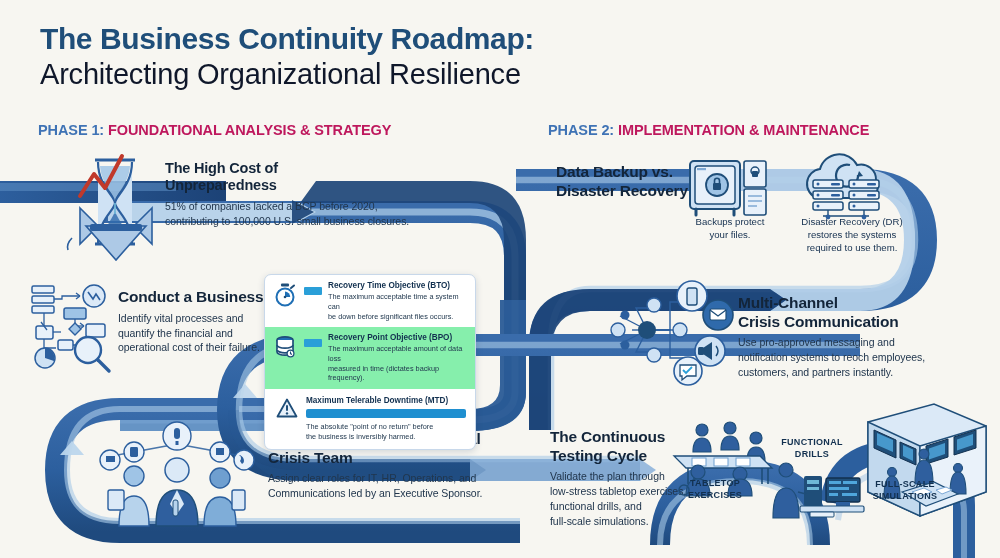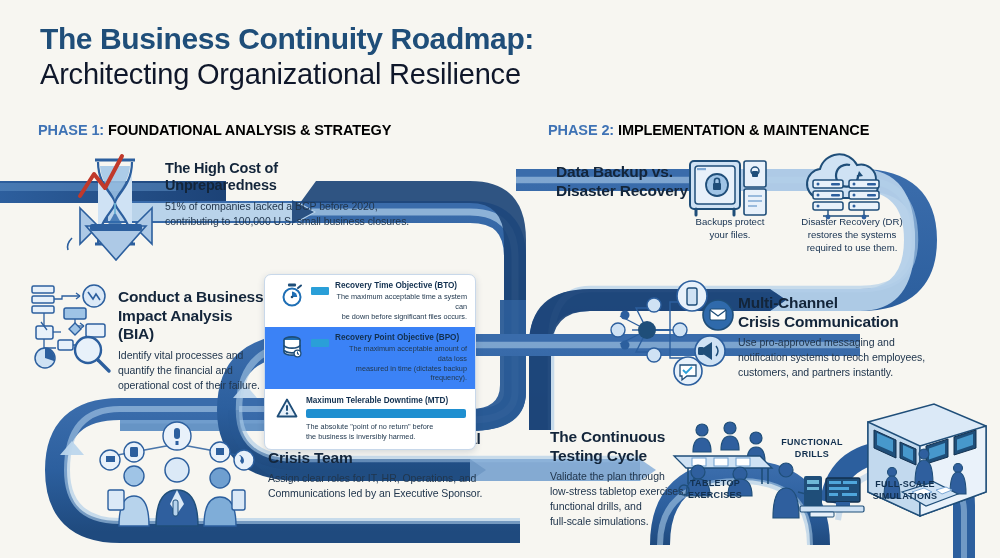--- a/index.html
+++ b/index.html
@@ -20,21 +20,21 @@
     font-size:30px; font-weight:bold; color:#1f4e79; letter-spacing:-0.4px;
     line-height:1.12; white-space:nowrap;
   }
   .title-2 {
     font-size:29px; font-weight:normal; color:#0f172a; letter-spacing:-0.2px;
     line-height:1.15; margin-top:2px; white-space:nowrap;
   }
   .phases { position:absolute; left:0; top:122px; width:1000px; height:22px; z-index:5; }
   .phase { position:absolute; font-size:14.5px; font-weight:bold; white-space:nowrap; letter-spacing:-0.1px;}
   .phase .pnum { color:#3f73b5; }
-  .phase .ptxt { color:#000000; }
+  .phase .ptxt { color:#be185d; }
   #phase-1 { left:38px; top:0; }
   #phase-2 { left:548px; top:0; }
 
   
   .blk { position:absolute; z-index:6; }
   .blk h3 {
     font-size:14.5px; font-weight:bold; color:#13253a; line-height:1.2;
     letter-spacing:-0.2px;
   }
   .blk p {
@@ -51,28 +51,28 @@
   .cyc { position:absolute; z-index:8; text-align:center; font-size:9px;
          font-weight:bold; color:#12304f; line-height:1.3; letter-spacing:0.3px; }
 
   
   #rto-card {
     position:absolute; left:264px; top:274px; width:212px; z-index:9;
     background:#ffffff; border:1px solid #c8d8ea; border-radius:7px;
     box-shadow:0 2px 7px rgba(20,50,90,.16);
     overflow:hidden;
   }
-  .rto-row { display:flex; padding:6px 8px 6px 14px; gap:6px; align-items:flex-start; }
-  .rto-row.alt { background:#3b82f6; }
+  .rto-row { display:flex; padding:6px 8px 6px 7px; gap:6px; align-items:flex-start; }
+  .rto-row.alt { background:#86efac; }
   .rto-row.mtd { display:block; padding:5px 9px 8px 9px; }
   .rto-ico { width:26px; flex:0 0 26px; display:flex; align-items:center; justify-content:center; padding-top:2px;}
   .rto-bar { width:18px; height:8px; background:#2a9fd8; border-radius:1px; flex:0 0 18px; margin-top:6px;}
   .rto-txt { flex:1; }
   .rto-t { font-size:8.2px; font-weight:bold; color:#12304f; line-height:1.25; }
-  .rto-d { font-size:7.3px; color:#22394f; line-height:1.32; margin-top:1px;text-align:right; }
+  .rto-d { font-size:7.3px; color:#22394f; line-height:1.32; margin-top:1px; }
   .mtd-head { display:flex; gap:6px; align-items:flex-end; }
   .mtd-ico { width:26px; flex:0 0 26px; display:flex; justify-content:center; padding-top:4px;}
   .mtd-right { flex:1; }
   .mtd-fullbar { height:9px; background:#1f8fd0; border-radius:2px; margin-top:3px; }
   .mtd-d { font-size:7.3px; color:#22394f; line-height:1.32; margin-top:4px; padding-left:32px;}
 
   svg { display:block; overflow:visible; }
   .ill { position:absolute; z-index:7; }
 </style>
 </head>
@@ -228,21 +228,20 @@
       <g stroke="#2c5f9e" stroke-width="2.4" fill="none">
         <circle cx="60" cy="68" r="13" fill="#e8f1fa"></circle>
         <path d="M70 78 L81 89" stroke-width="3.4" stroke-linecap="round"></path>
       </g>
     </svg>
   </div>
 
   <div class="blk big" style="left:118px; top:288px; width:150px;">
     <h3>
       <span>Conduct a Business</span><br>
-      <span>Impact Analysis (BIA)</span>
     </h3>
     <p>
       <span>Identify vital processes and</span><br>
       <span>quantify the financial and</span><br>
       <span>operational cost of their failure.</span>
     </p>
   </div>
 
   <div id="rto-card">
 

